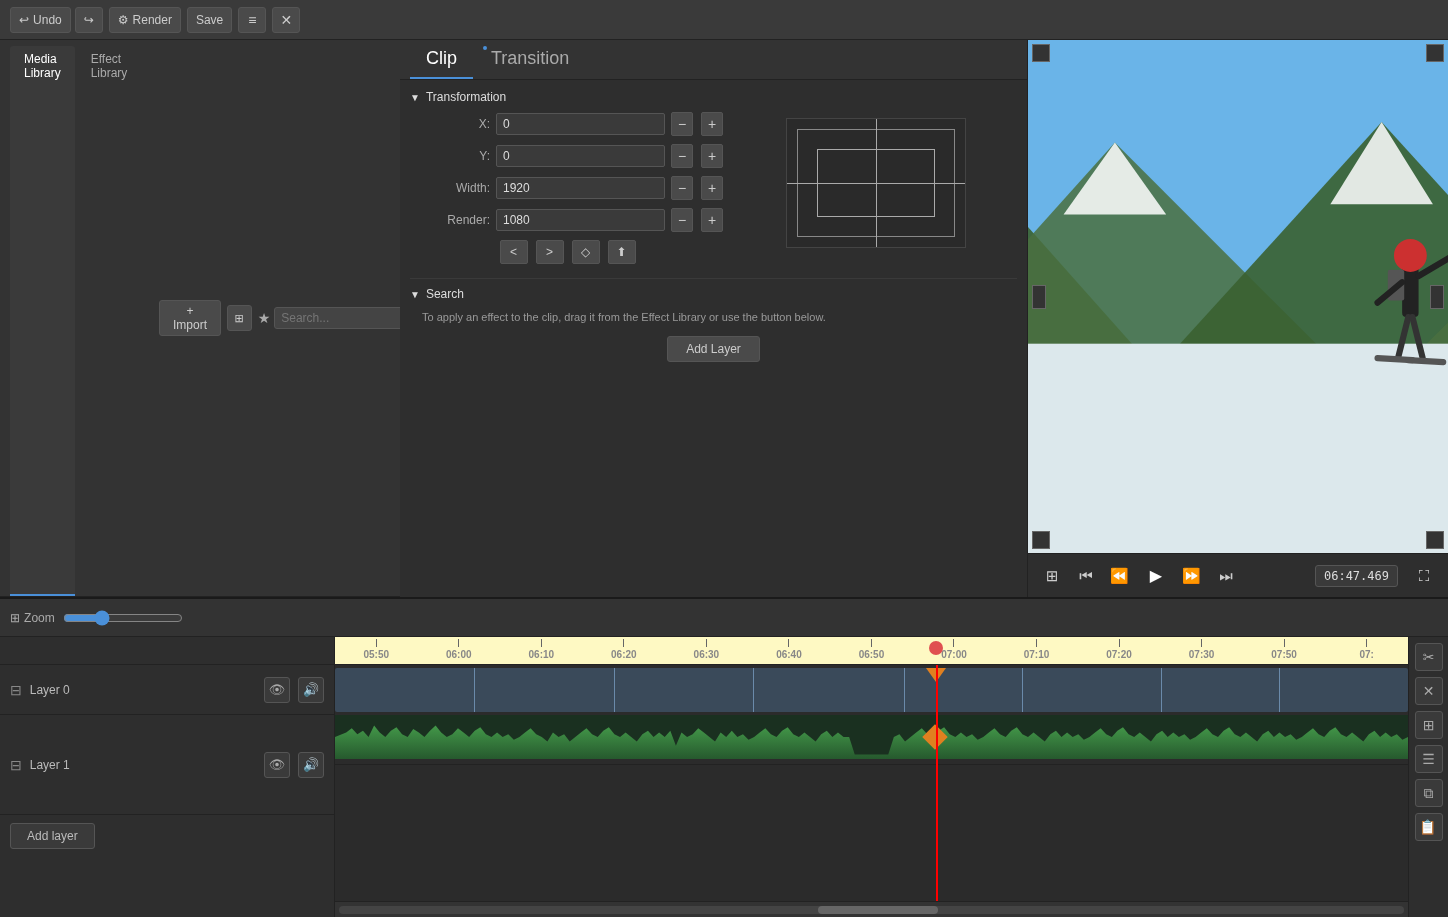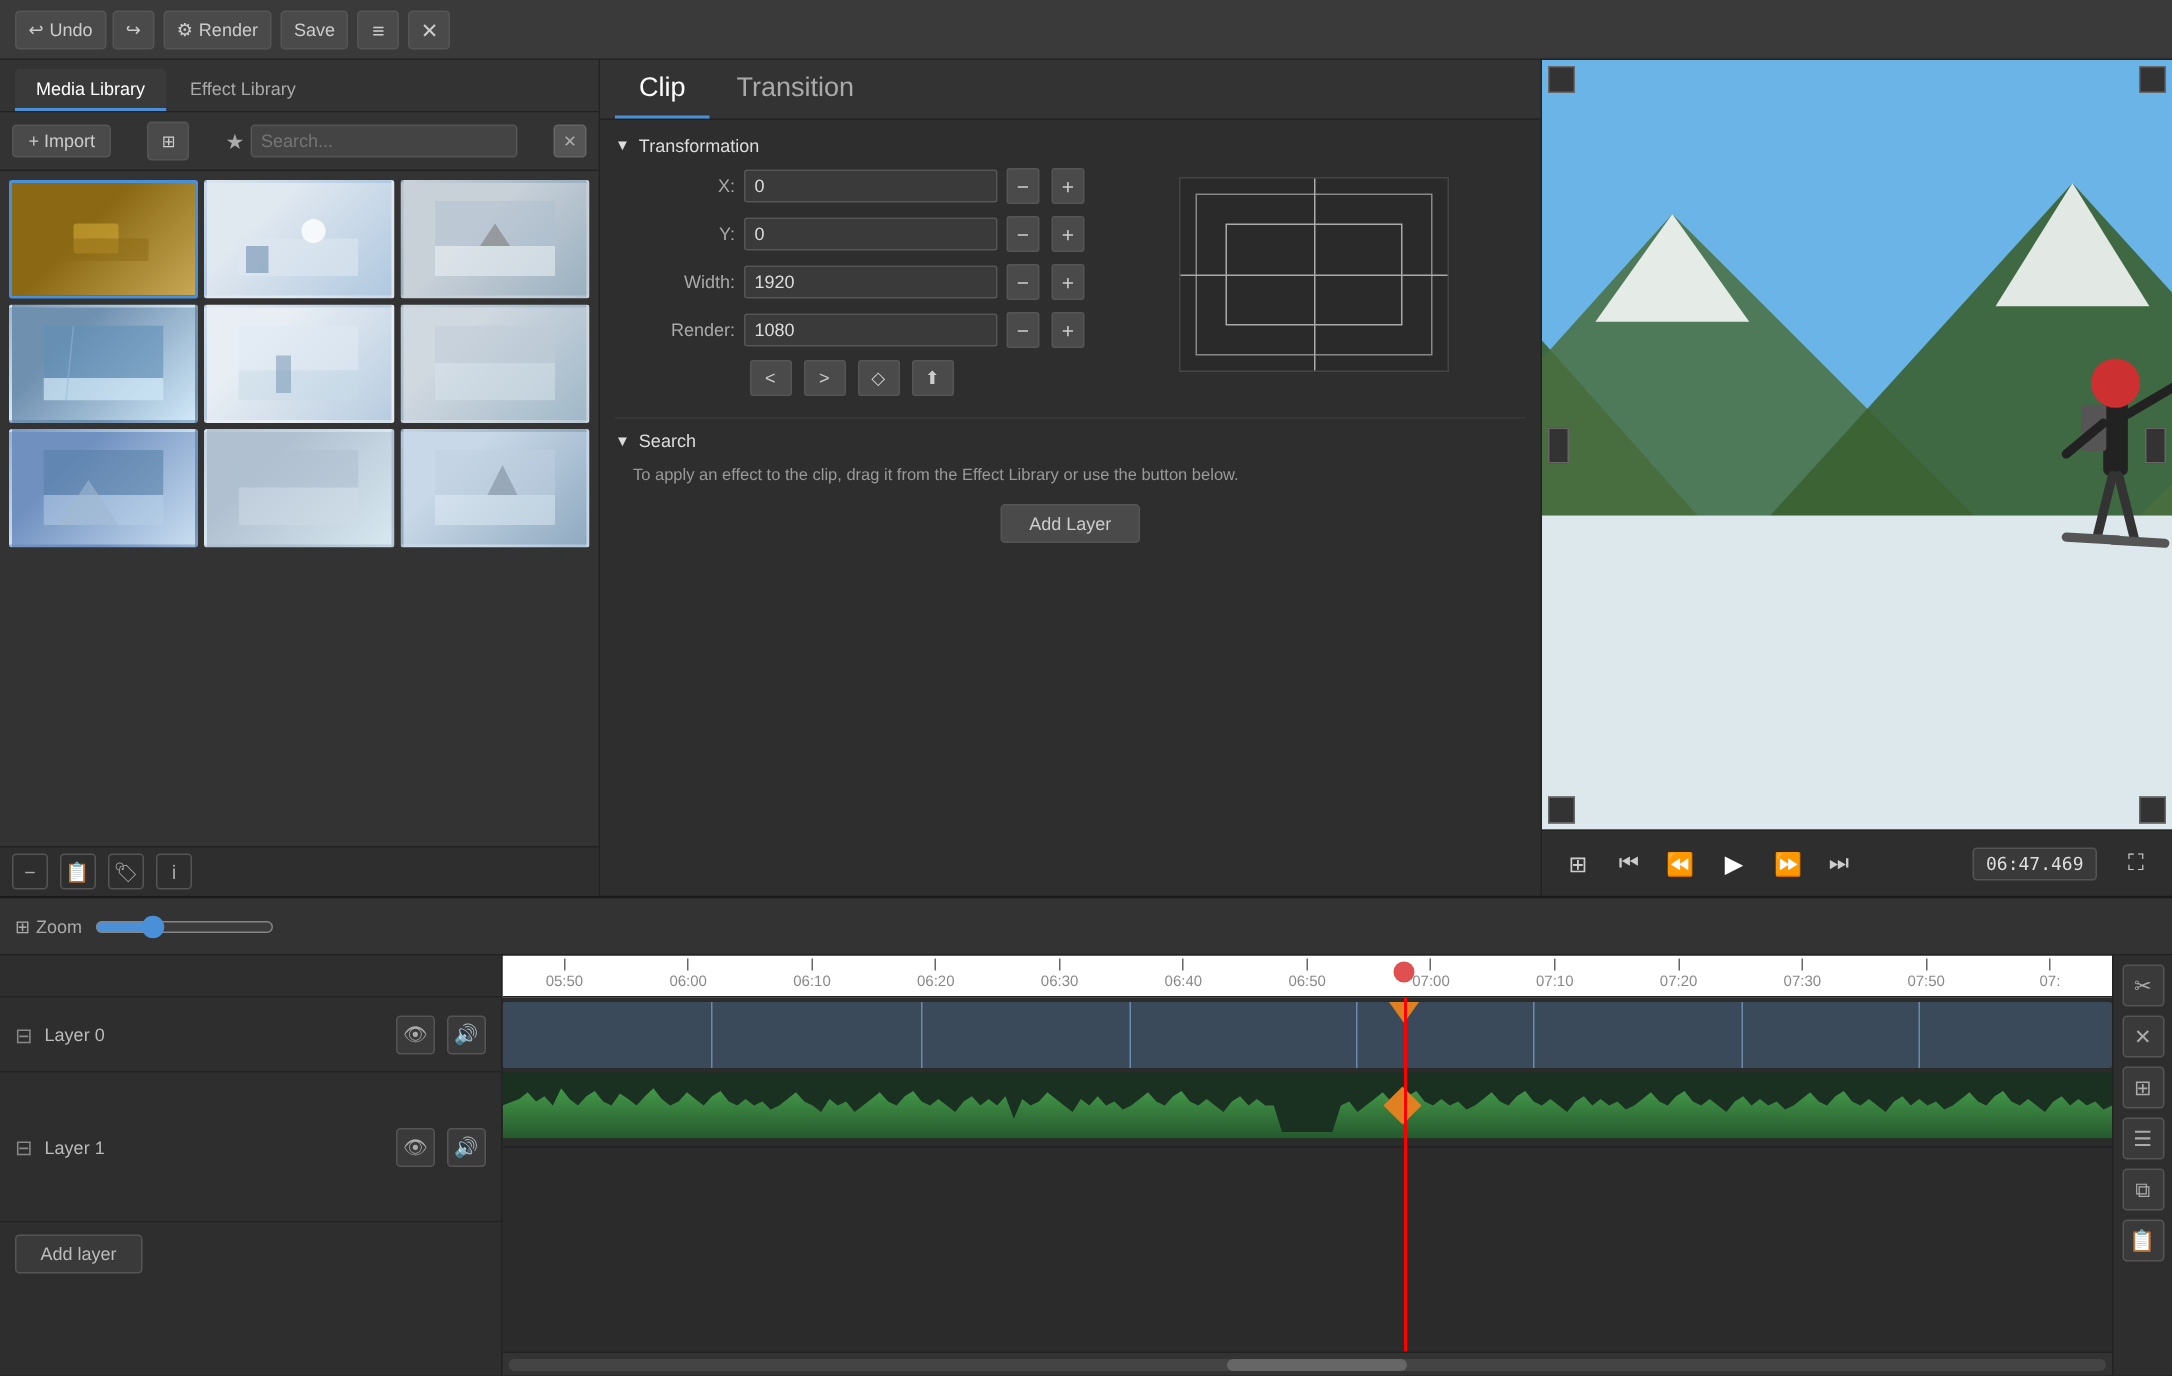--- a/index.html
+++ b/index.html
@@ -60,21 +60,21 @@
       height: calc(917px - 40px - 320px);
       gap: 0;
     }
 
     
     #left-panel {
       width: 400px;
       background: #333;
       border-right: 1px solid #222;
       display: flex;
-      flex-direction: column;
+      flex-direction: row;
     }
     .panel-tabs {
       display: flex;
       background: #333;
       border-bottom: 1px solid #222;
       padding: 6px 10px 0;
       gap: 2px;
     }
     .panel-tab {
       padding: 6px 14px;
@@ -85,21 +85,21 @@
     }
     .panel-tab.active {
       background: #3a3a3a;
       color: #fff;
       border-bottom: 2px solid #4a90d9;
     }
     .panel-toolbar {
       display: flex;
       align-items: center;
       padding: 6px 8px;
-      gap: 24px;
+      gap: 6px;
       border-bottom: 1px solid #222;
       background: #333;
     }
     .import-btn {
       background: #4a4a4a;
       border: 1px solid #555;
       color: #ccc;
       padding: 3px 10px;
       border-radius: 3px;
       cursor: pointer;
@@ -483,24 +483,25 @@
 
     #timeline-ruler-area {
       flex: 1;
       display: flex;
       flex-direction: column;
       overflow: hidden;
       position: relative;
     }
     #ruler {
       height: 28px;
-      background: #ffffff;
+      background: #fef9c3;
       border-bottom: 1px solid #222;
       position: relative;
       overflow: hidden;
+      font-weight: bold;
     }
     .ruler-marks {
       display: flex;
       height: 100%;
       align-items: flex-end;
       padding-bottom: 4px;
       gap: 0;
       position: absolute;
       top: 0;
       left: 0;

